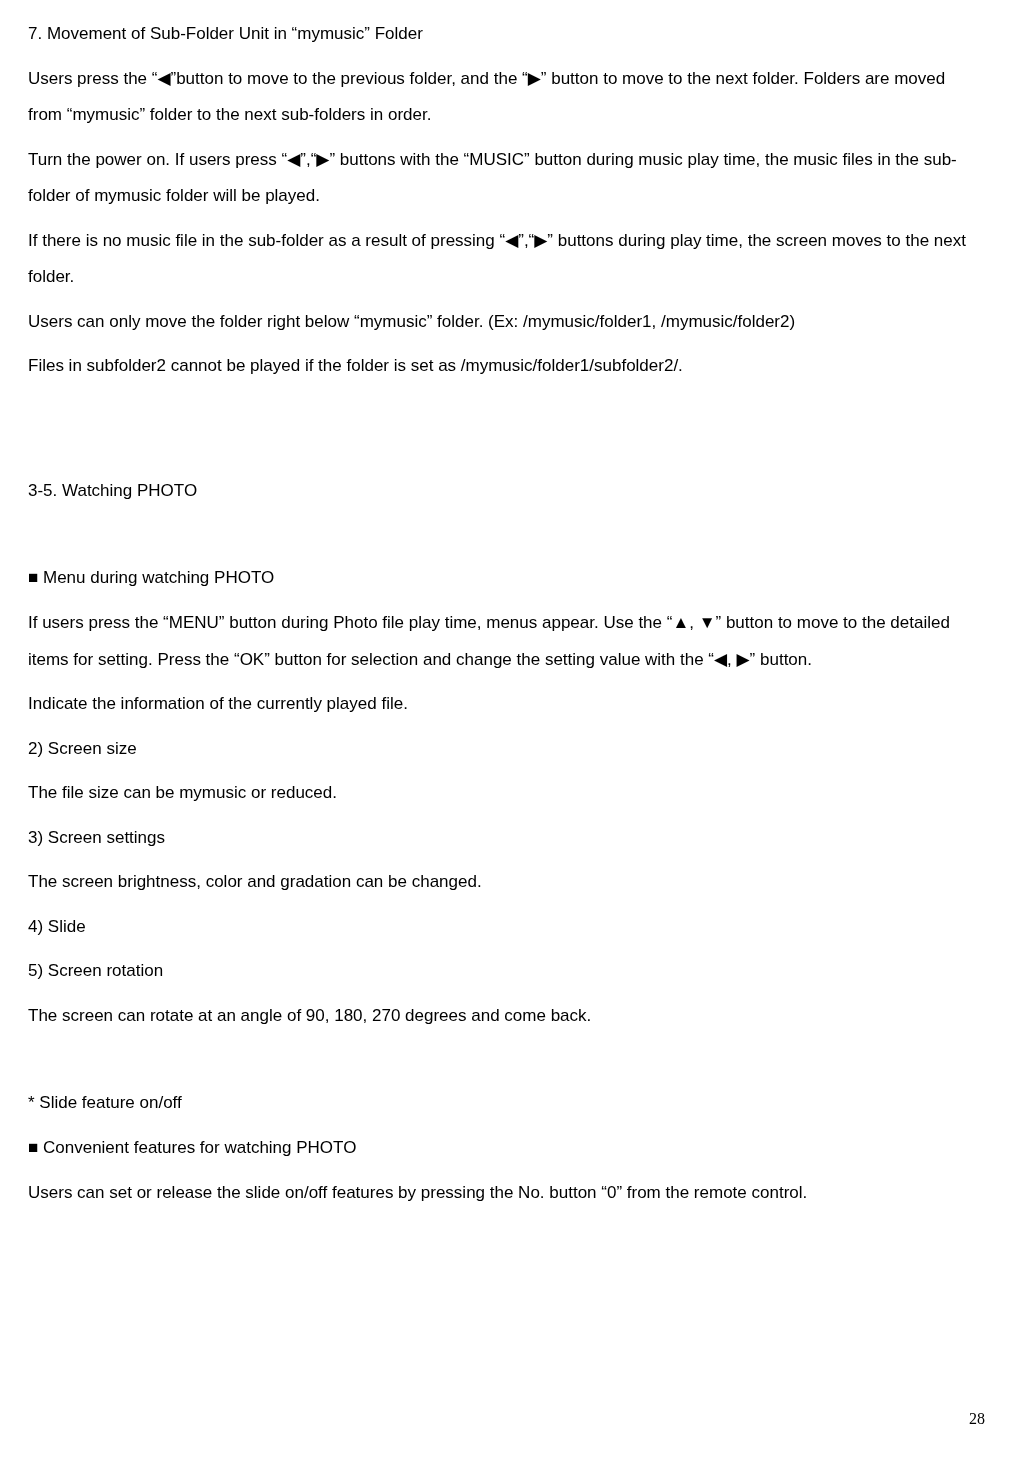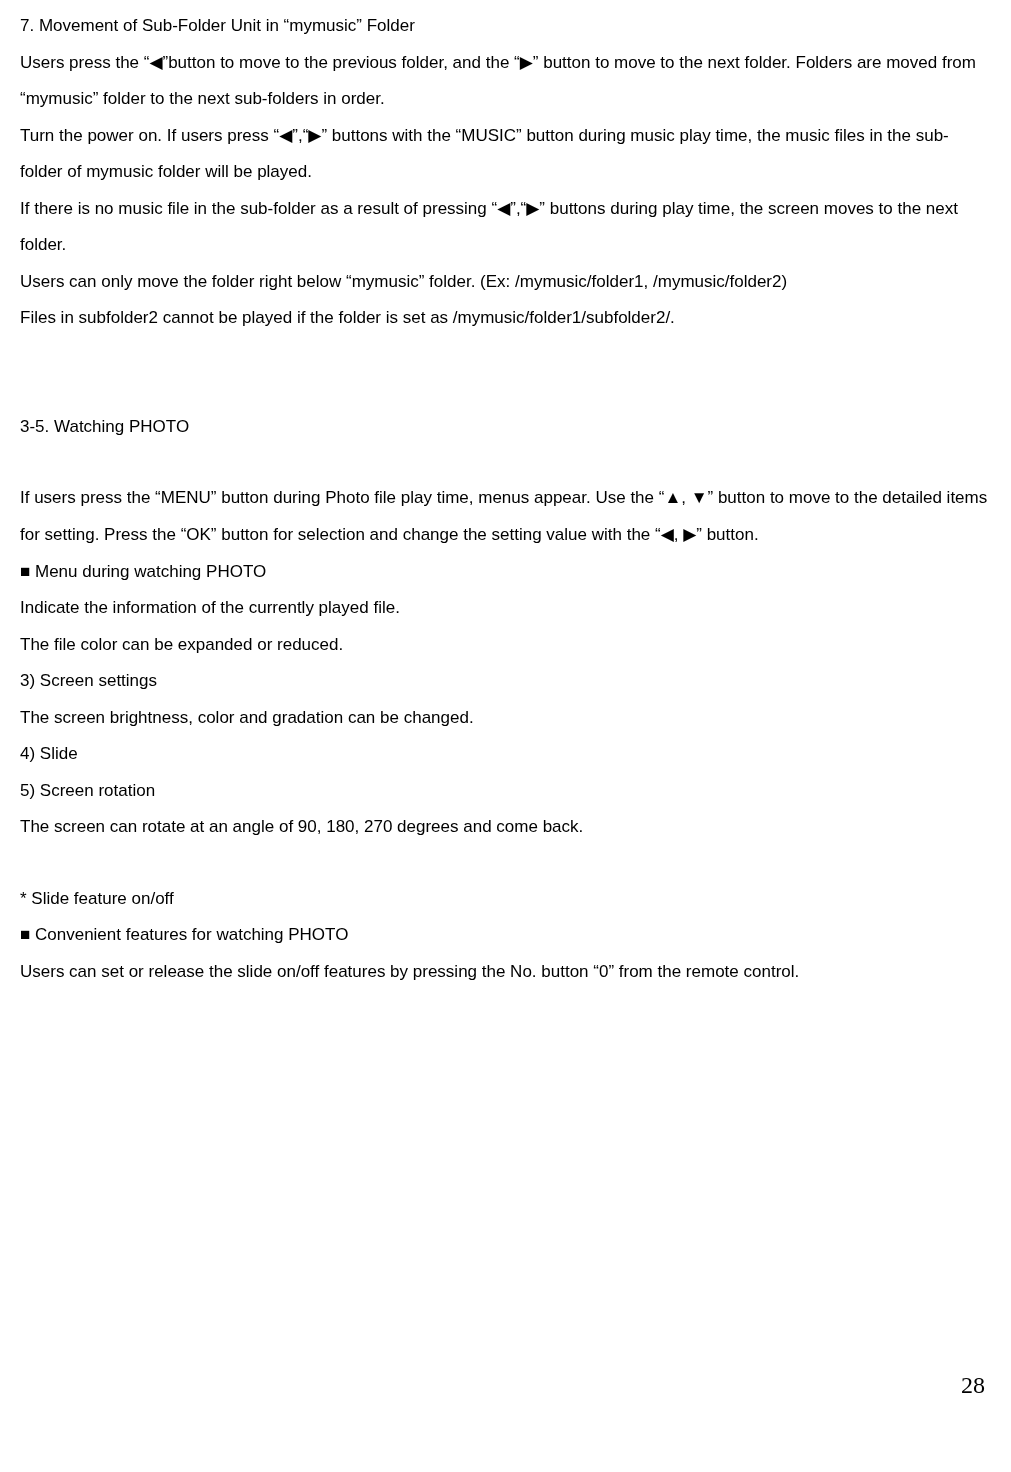--- a/index.html
+++ b/index.html
@@ -11,27 +11,27 @@
       margin: 0;
       padding: 8px 20px 30px 20px;
       background: #fff;
     }
     .page {
       position: relative;
       min-height: 1420px;
     }
     .page-number {
       position: absolute;
-      bottom: 16px;
+      bottom: 0px;
       right: 6px;
       font-family: "Times New Roman", serif;
-      font-size: 24px;
+      font-size: 16px;
     }
     p {
-      margin: 0;
+      margin: 8px;
     }
     .gap {
       height: 35px;
     }
     .big-gap {
       height: 72px;
     }
   </style>
 </head>
 <body>
@@ -44,24 +44,25 @@
   <p>If there is no music file in the sub-folder as a result of pressing “◀”,“▶” buttons during play time, the screen moves to the next folder.</p>
   <p>Users can only move the folder right below “mymusic” folder. (Ex: /mymusic/folder1, /mymusic/folder2)</p>
   <p>Files in subfolder2 cannot be played if the folder is set as /mymusic/folder1/subfolder2/.</p>
 
   <div class="big-gap"></div>
 
   <p>3-5. Watching PHOTO</p>
 
   <div class="gap"></div>
 
+  <p>■ Menu during watching PHOTO</p>
   <p>If users press the “MENU” button during Photo file play time, menus appear. Use the “▲, ▼” button to move to the detailed items for setting. Press the “OK” button for selection and change the setting value with the “◀, ▶” button.</p>
-  <p>■ Menu during watching PHOTO</p>
   <p>Indicate the information of the currently played file.</p>
-  <p>The file color can be expanded or reduced.</p>
+  <p>2) Screen size</p>
+  <p>The file size can be mymusic or reduced.</p>
   <p>3) Screen settings</p>
   <p>The screen brightness, color and gradation can be changed.</p>
   <p>4) Slide</p>
   <p>5) Screen rotation</p>
   <p>The screen can rotate at an angle of 90, 180, 270 degrees and come back.</p>
 
   <div class="gap"></div>
 
   <p>* Slide feature on/off</p>
   <p>■ Convenient features for watching PHOTO</p>

